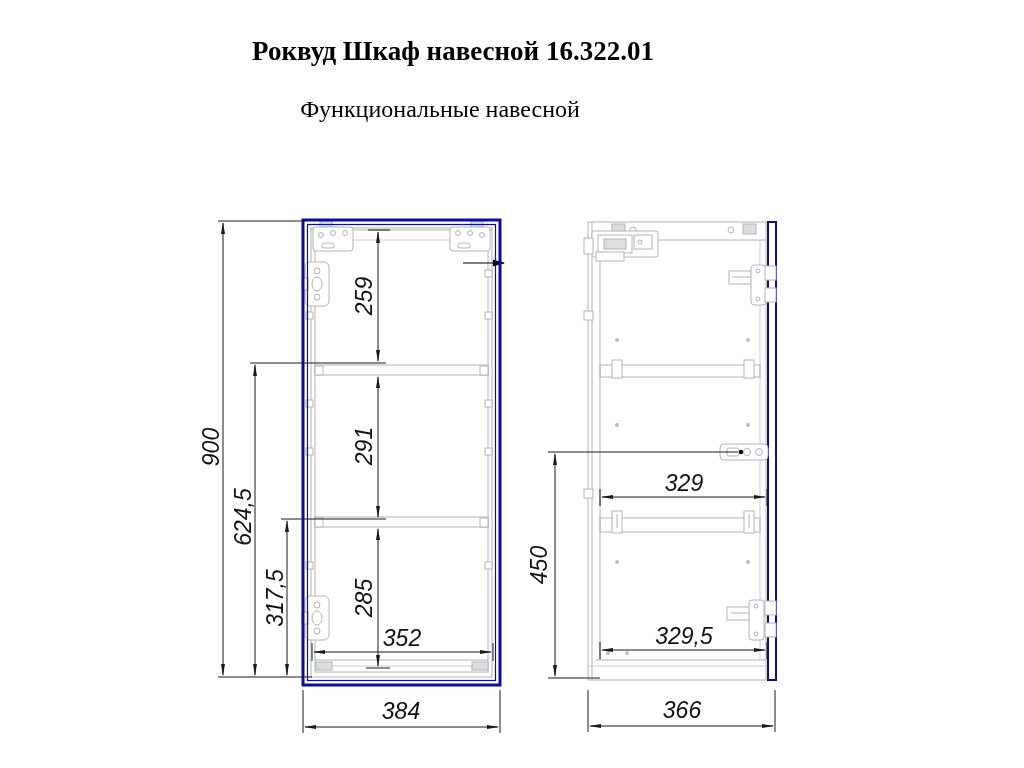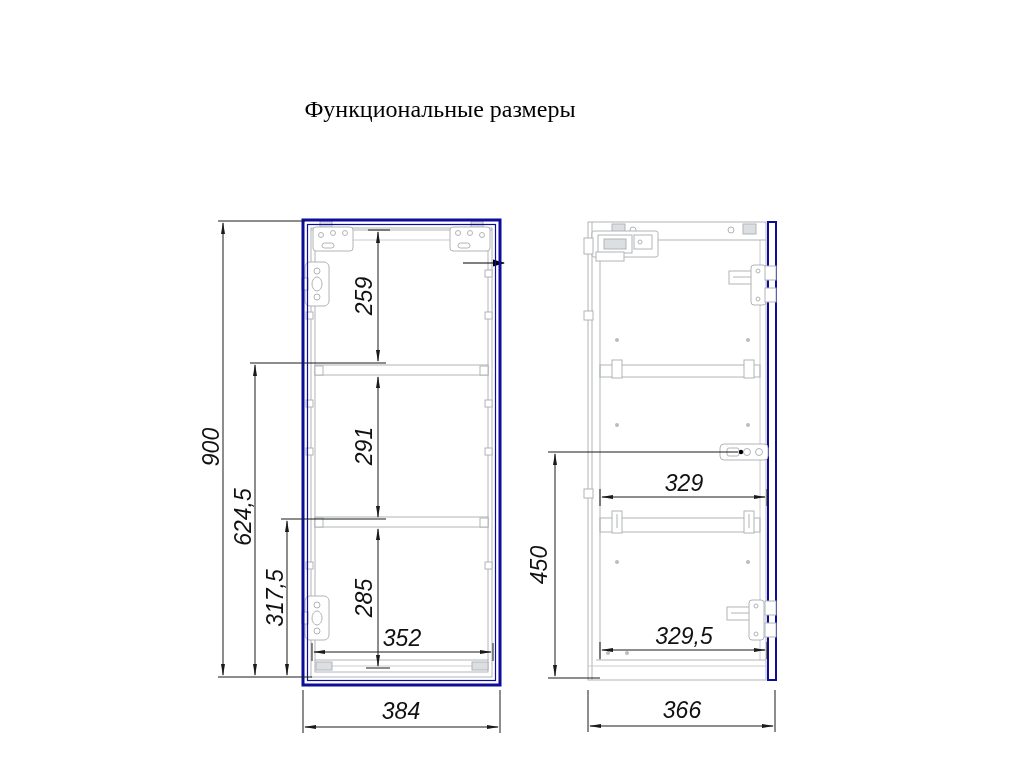--- a/index.html
+++ b/index.html
@@ -18,21 +18,22 @@
   .hw-fill{stroke:#b0b4b8;fill:#dcdfe2;stroke-width:1;}
   .door{stroke:#0d0d99;fill:none;}
   .dim{stroke:#1a1a1a;fill:none;stroke-width:1;}
   .holedot{fill:#b9bcc0;stroke:none;}
 </style>
 </head>
 <body>
 
 <div class="page">
 
-  <div class="subtitle">Функциональные размеры</div>
+  <div class="title">Роквуд Шкаф навесной 16.322.01</div>
+  <div class="subtitle">Функциональные навесной</div>
 
   <svg class="drawing" width="1024" height="768" viewBox="0 0 1024 768">
     <defs>
       <marker id="arw" viewBox="0 0 12 6" refX="11" refY="3" markerWidth="12" markerHeight="6" orient="auto-start-reverse" markerUnits="userSpaceOnUse">
         <path d="M0,1 L12,3 L0,5 Z" fill="#1a1a1a"></path>
       </marker>
       <marker id="arwB" viewBox="0 0 12 8" refX="11" refY="4" markerWidth="12" markerHeight="8" orient="auto" markerUnits="userSpaceOnUse">
         <path d="M0,0.5 L12,4 L0,7.5 Z" fill="#000"></path>
       </marker>
     </defs>

